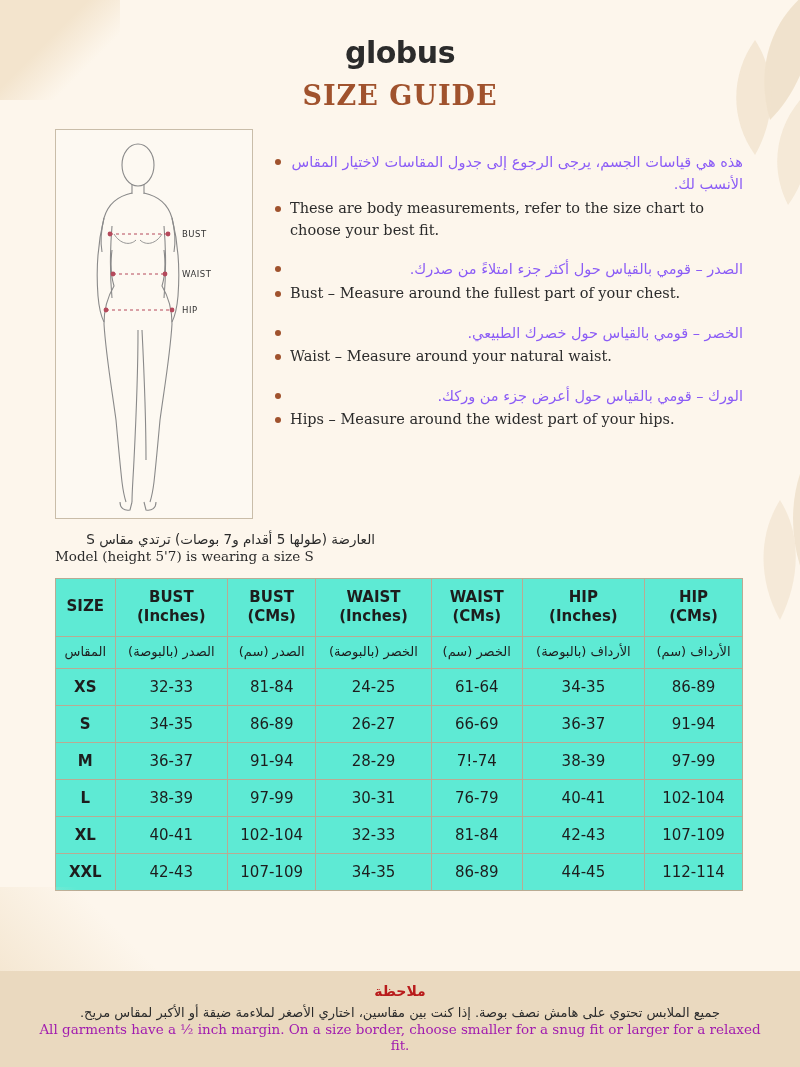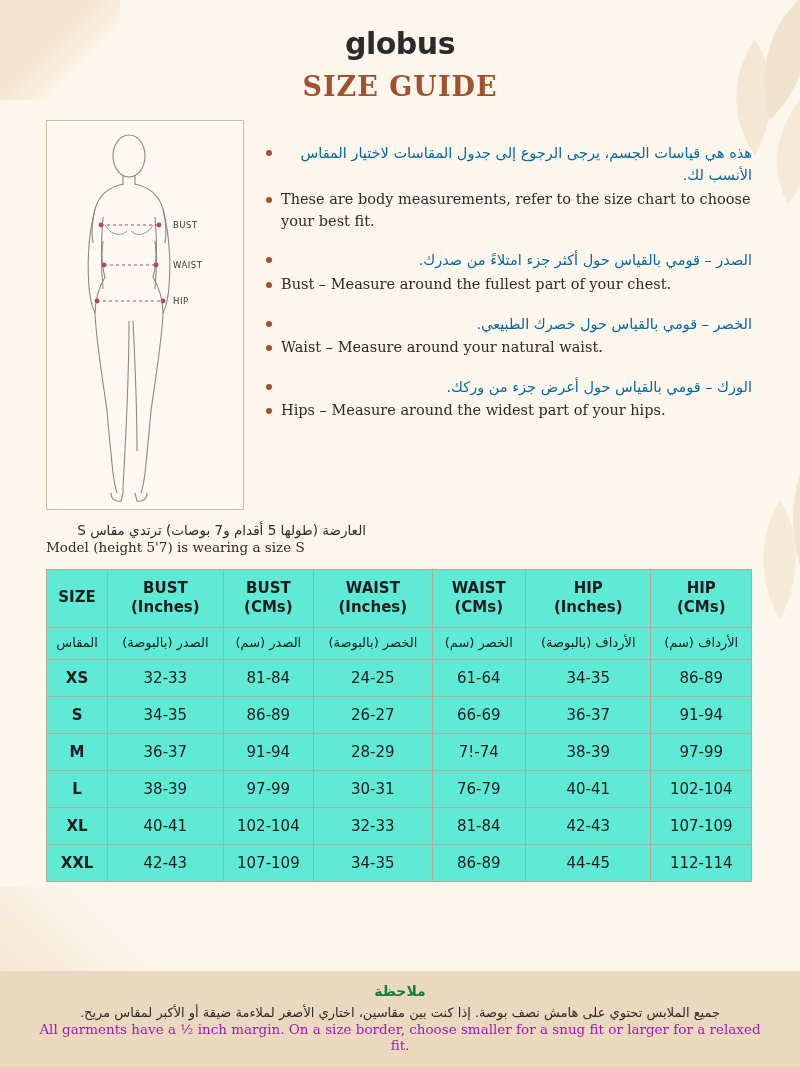--- a/index.html
+++ b/index.html
@@ -33,21 +33,21 @@
     bottom: 60px; left: 0;
     width: 160px; height: 120px;
     background: linear-gradient(45deg, #f3e4cd 0%, rgba(253,246,236,0) 70%);
     pointer-events: none;
   }
 
   .page {
     position: relative;
     width: 800px;
     height: 1067px;
-    padding: 0;
+    padding: 9px;
   }
 
   
   .brand {
     text-align: center;
     padding-top: 26px;
     font-family: "DejaVu Sans", sans-serif;
     font-size: 30px;
     font-weight: bold;
     letter-spacing: -0.5px;
@@ -92,21 +92,21 @@
   .dot {
     flex: 0 0 auto;
     width: 6px; height: 6px;
     border-radius: 50%;
     background: #a0522d;
     margin-top: 8px;
   }
   .btext-ar {
     font-family: "DejaVu Sans", sans-serif;
     font-size: 14.5px;
-    color: #0369a1;
+    color: #8b5cf6;
     direction: rtl;
     text-align: right;
     flex: 1;
     line-height: 1.55;
   }
   .btext-en {
     font-family: "DejaVu Serif", serif;
     font-size: 14.5px;
     color: #2b2b2b;
     flex: 1;
@@ -180,21 +180,21 @@
     position: absolute;
     left: 0; right: 0; bottom: 0;
     background: #ead9bf;
     padding: 12px 30px 14px;
     text-align: center;
   }
   .note-ar-title {
     font-family: "DejaVu Sans", sans-serif;
     font-size: 14px;
     font-weight: bold;
-    color: #15803d;
+    color: #b91c1c;
     direction: rtl;
   }
   .note-en-title {
     font-family: "DejaVu Serif", serif;
     font-size: 14px;
     font-weight: bold;
     color: #a0522d;
     margin-top: 1px;
   }
   .note-ar-body {

